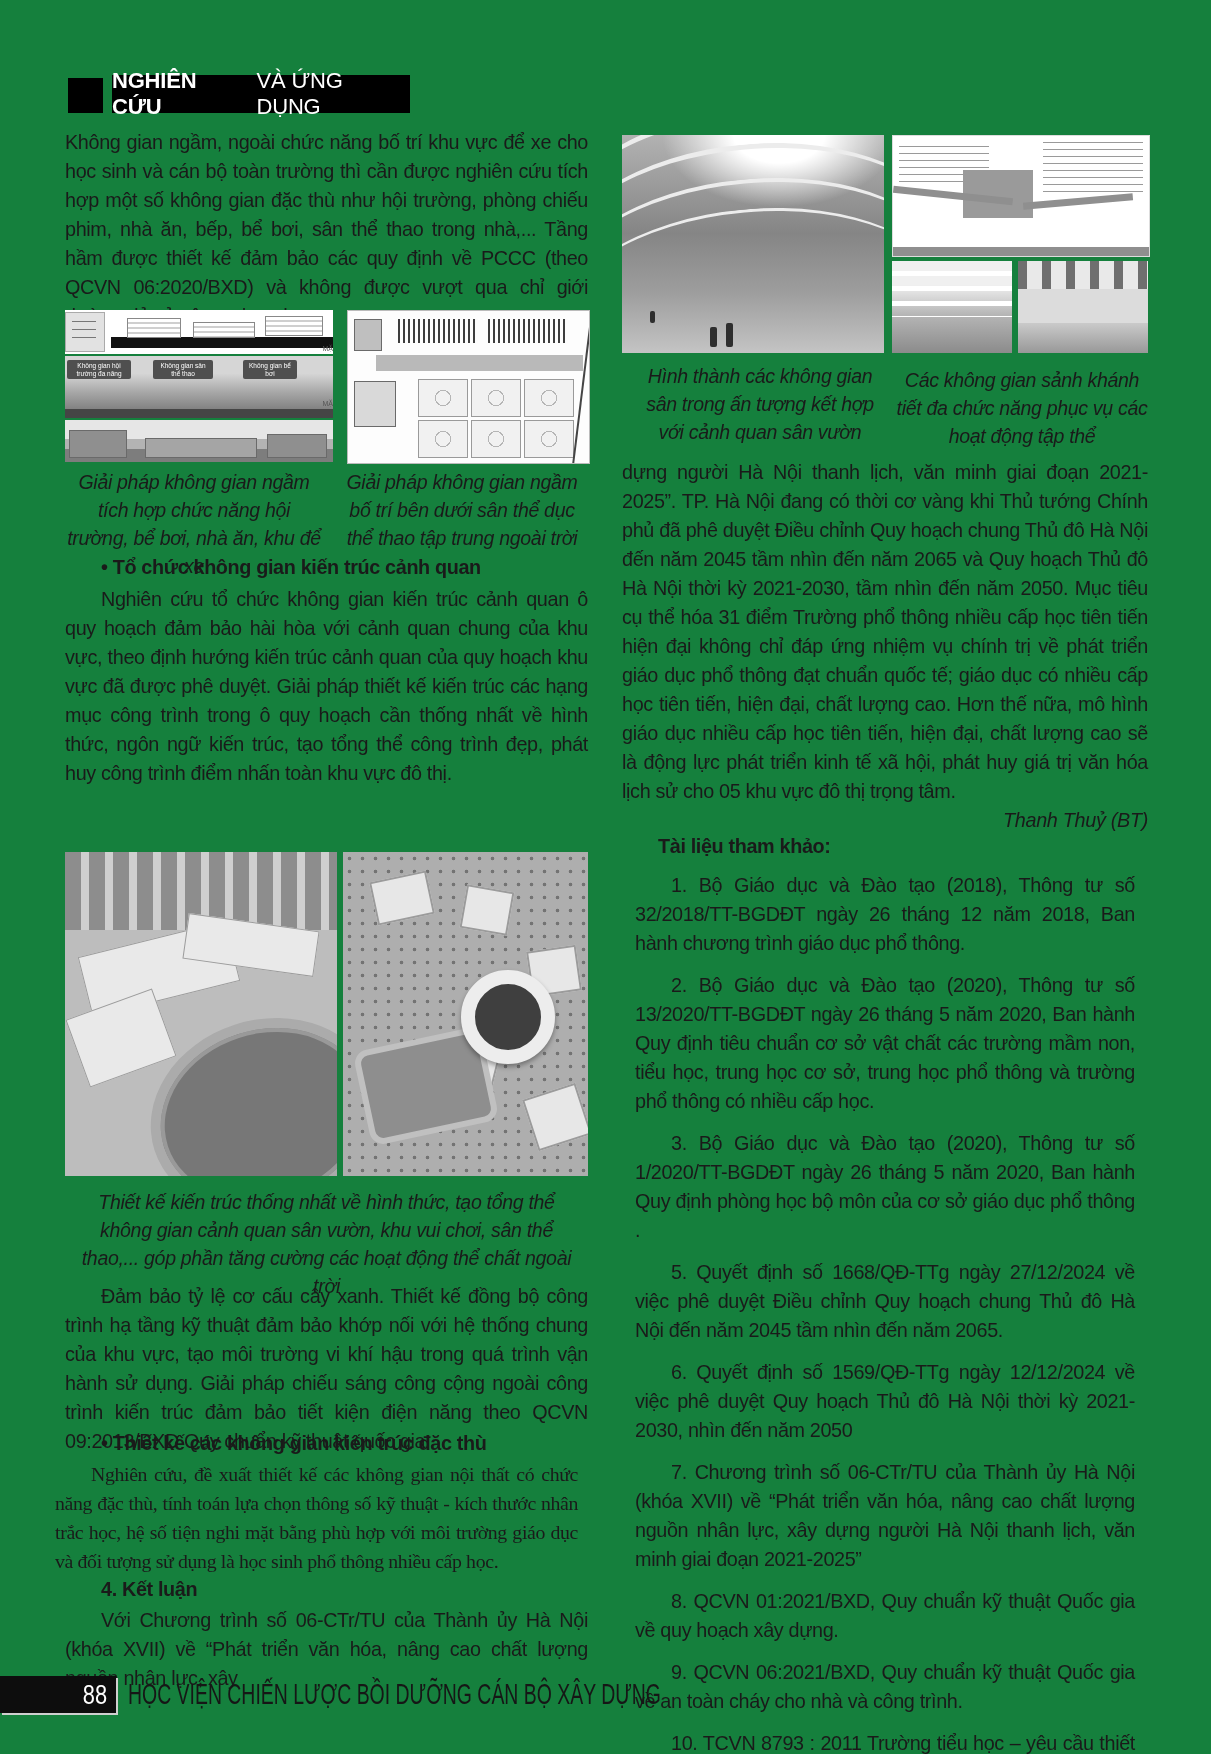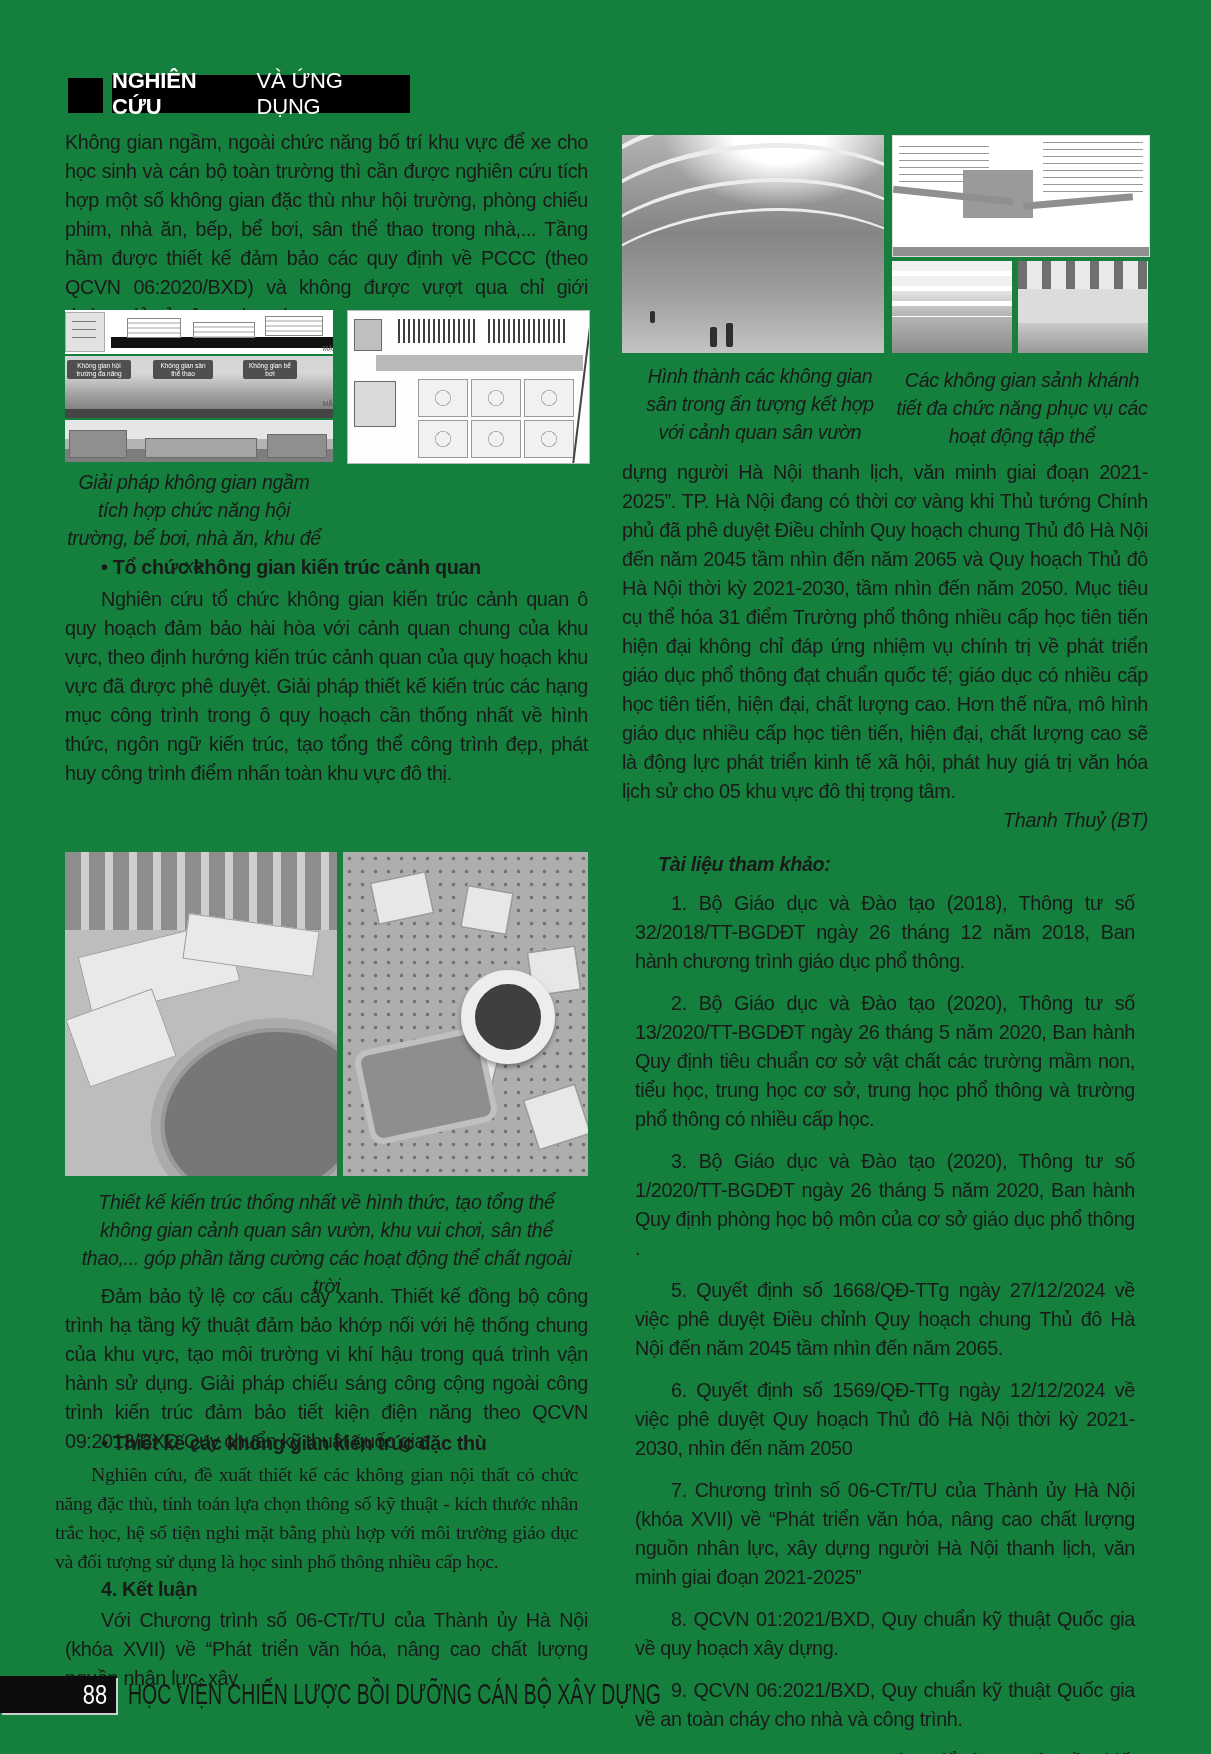--- a/index.html
+++ b/index.html
@@ -132,20 +132,21 @@
           <div class="court"></div>
           <div class="court"></div>
       </div>
       <div class="diag"></div>
       <div class="blk" style="left:6px;top:70px;width:40px;height:44px;background:#d9d9d9;"></div>
       <div class="blk" style="left:6px;top:8px;width:26px;height:30px;background:#bfbfbf;"></div>
     </div>
   </div>
 
   <div class="abs caption" style="left:65px;top:468px;width:258px;">Giải pháp không gian ngầm tích hợp chức năng hội trường, bể bơi, nhà ăn, khu để xe</div>
+  <div class="abs caption" style="left:336px;top:468px;width:252px;">Giải pháp không gian ngầm bố trí bên dưới sân thể dục thể thao tập trung ngoài trời</div>
 
   <div class="abs head" style="left:65px;top:556px;width:523px;">• Tổ chức không gian kiến trúc cảnh quan</div>
 
   <div class="abs body-txt ind" style="left:65px;top:585px;width:523px;">Nghiên cứu tổ chức không gian kiến trúc cảnh quan ô quy hoạch đảm bảo hài hòa với cảnh quan chung của khu vực, theo định hướng kiến trúc cảnh quan của quy hoạch khu vực đã được phê duyệt. Giải pháp thiết kế kiến trúc các hạng mục công trình trong ô quy hoạch cần thống nhất về hình thức, ngôn ngữ kiến trúc, tạo tổng thể công trình đẹp, phát huy công trình điểm nhấn toàn khu vực đô thị.</div>
 
   <div class="abs" style="left:65px;top:852px;width:523px;height:324px;">
     <div class="ph fig2L">
       <div class="towers"></div>
       <div class="wedge" style="left:18px;top:86px;width:150px;height:60px;transform:rotate(-14deg);"></div>
       <div class="wedge" style="left:120px;top:70px;width:130px;height:44px;transform:rotate(8deg);"></div>
@@ -201,21 +202,21 @@
       <div class="floor"></div>
     </div>
   </div>
 
   <div class="abs caption" style="left:640px;top:362px;width:240px;">Hình thành các không gian sân trong ấn tượng kết hợp với cảnh quan sân vườn</div>
   <div class="abs caption" style="left:896px;top:354px;width:252px;margin-top:12px;">Các không gian sảnh khánh tiết đa chức năng phục vụ các hoạt động tập thể</div>
 
   <div class="abs" style="left:622px;top:458px;width:526px;">
     <div class="body-txt">dựng người Hà Nội thanh lịch, văn minh giai đoạn 2021-2025”. TP. Hà Nội đang có thời cơ vàng khi Thủ tướng Chính phủ đã phê duyệt Điều chỉnh Quy hoạch chung Thủ đô Hà Nội đến năm 2045 tầm nhìn đến năm 2065 và Quy hoạch Thủ đô Hà Nội thời kỳ 2021-2030, tầm nhìn đến năm 2050. Mục tiêu cụ thể hóa 31 điểm Trường phổ thông nhiều cấp học tiên tiến hiện đại không chỉ đáp ứng nhiệm vụ chính trị về phát triển giáo dục phổ thông đạt chuẩn quốc tế; giáo dục có nhiều cấp học tiên tiến, hiện đại, chất lượng cao. Hơn thế nữa, mô hình giáo dục nhiều cấp học tiên tiến, hiện đại, chất lượng cao sẽ là động lực phát triển kinh tế xã hội, phát huy giá trị văn hóa lịch sử cho 05 khu vực đô thị trọng tâm.</div>
     <div class="byline">Thanh Thuỷ (BT)</div>
-    <div class="head" style="margin-top:18px;font-style:italic;">Tài liệu tham khảo:</div>
+    <div class="head" style="">Tài liệu tham khảo:</div>
     <div class="refs">
       <p>1. Bộ Giáo dục và Đào tạo (2018), Thông tư số 32/2018/TT-BGDĐT ngày 26 tháng 12 năm 2018, Ban hành chương trình giáo dục phổ thông.</p>
       <p>2. Bộ Giáo dục và Đào tạo (2020), Thông tư số 13/2020/TT-BGDĐT ngày 26 tháng 5 năm 2020, Ban hành Quy định tiêu chuẩn cơ sở vật chất các trường mầm non, tiểu học, trung học cơ sở, trung học phổ thông và trường phổ thông có nhiều cấp học.</p>
       <p>3. Bộ Giáo dục và Đào tạo (2020), Thông tư số 1/2020/TT-BGDĐT ngày 26 tháng 5 năm 2020, Ban hành Quy định phòng học bộ môn của cơ sở giáo dục phổ thông .</p>
       <p>5. Quyết định số 1668/QĐ-TTg ngày 27/12/2024 về việc phê duyệt Điều chỉnh Quy hoạch chung Thủ đô Hà Nội đến năm 2045 tầm nhìn đến năm 2065.</p>
       <p>6. Quyết định số 1569/QĐ-TTg ngày 12/12/2024 về việc phê duyệt Quy hoạch Thủ đô Hà Nội thời kỳ 2021-2030, nhìn đến năm 2050</p>
       <p>7. Chương trình số 06-CTr/TU của Thành ủy Hà Nội (khóa XVII) về “Phát triển văn hóa, nâng cao chất lượng nguồn nhân lực, xây dựng người Hà Nội thanh lịch, văn minh giai đoạn 2021-2025”</p>
       <p>8. QCVN 01:2021/BXD, Quy chuẩn kỹ thuật Quốc gia về quy hoạch xây dựng.</p>
       <p>9. QCVN 06:2021/BXD, Quy chuẩn kỹ thuật Quốc gia về an toàn cháy cho nhà và công trình.</p>
       <p>10. TCVN 8793 : 2011 Trường tiểu học – yêu cầu thiết kế.</p>

